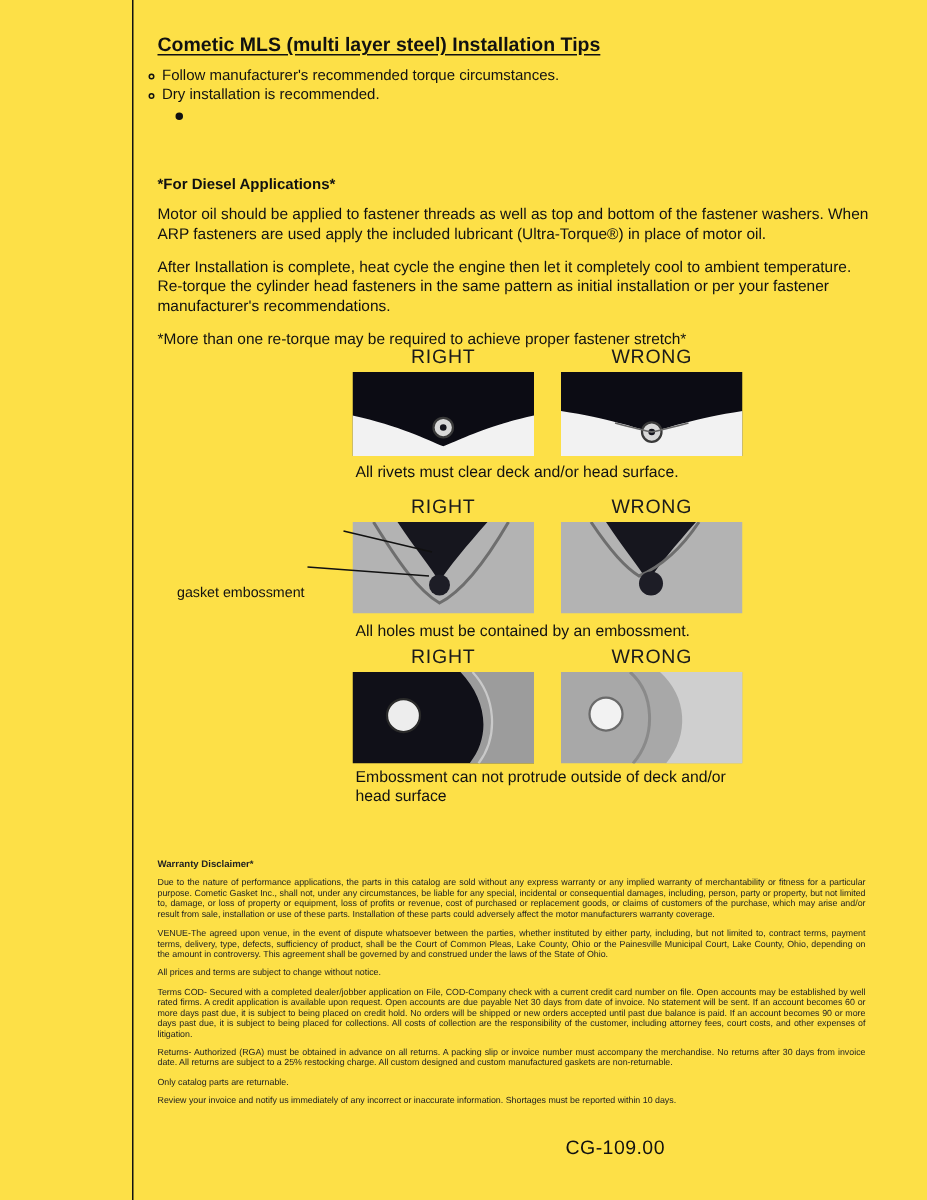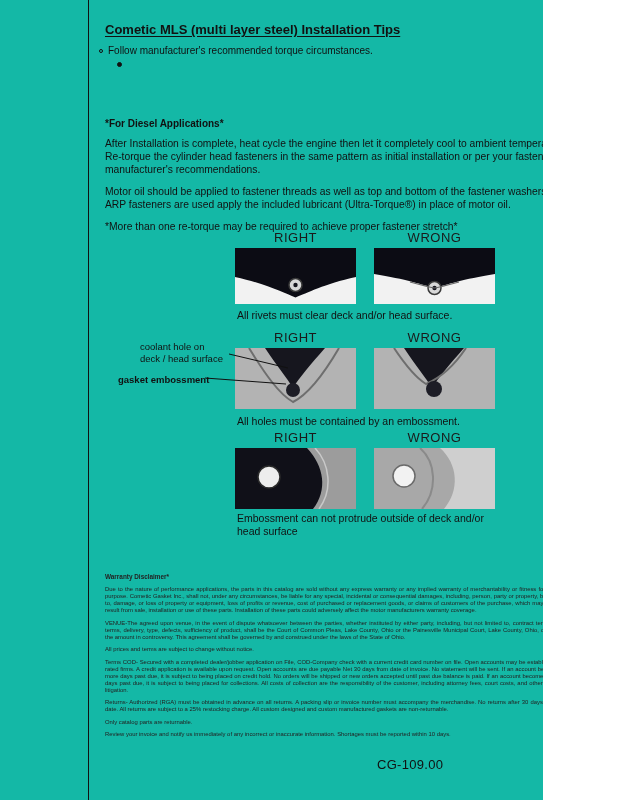--- a/index.html
+++ b/index.html
@@ -1,17 +1,17 @@
 <!DOCTYPE html>
 <html><head>
 <meta charset="utf-8">
 <style>
   * { margin:0; padding:0; box-sizing:border-box; }
   body { background:#ffffff; font-family:"Liberation Sans", sans-serif; color:#111; }
-  .page { position:relative; width:543px; height:800px; background:#14b8a6; overflow:hidden;padding-left:48px; }
+  .page { position:relative; width:618px; height:800px; background:#fde047; overflow:hidden;padding-left:48px; }
   .vrule { position:absolute; left:88px; top:0; width:1px; height:800px; background:#111; }
 
   .title { position:absolute; left:105px; top:22px; font-size:13px; font-weight:bold;
            text-decoration:underline; text-underline-offset:2px; }
 
   .tips { position:absolute; left:99px; top:45px; width:488px; font-size:10px; line-height:12.5px; }
   .brow { display:flex; align-items:flex-start; margin-bottom:0.5px; }
   .brow.sub { margin-left:18px; }
   .bm { flex:0 0 auto; width:4px; height:4px; border:1px solid #111; border-radius:50%; margin:4px 5px 0 0; }
   .bm.filled { width:5px; height:5px; background:#111; border-color:#111; margin-top:3.5px; }
@@ -38,29 +38,33 @@
 <div class="page">
   <div class="vrule"></div>
 
   <h1 class="title">Cometic MLS (multi layer steel) Installation Tips</h1>
 
   <div class="tips">
     <div class="brow">
       <span class="bm"></span>
       <span>Follow manufacturer's recommended torque circumstances.</span>
     </div>
+    <div class="brow">
+      <span class="bm"></span>
+      <span>Dry installation is recommended.</span>
+    </div>
     <div class="brow sub">
       <span class="bm filled"></span>
     </div>
   </div>
 
   <div class="diesel">
     <h2>*For Diesel Applications*</h2>
+    <p>Motor oil should be applied to fastener threads as well as top and bottom of the fastener washers. When ARP fasteners are used apply the included lubricant (Ultra-Torque®) in place of motor oil.</p>
     <p>After Installation is complete, heat cycle the engine then let it completely cool to ambient temperature. Re-torque the cylinder head fasteners in the same pattern as initial installation or per your fastener manufacturer's recommendations.</p>
-    <p>Motor oil should be applied to fastener threads as well as top and bottom of the fastener washers. When ARP fasteners are used apply the included lubricant (Ultra-Torque®) in place of motor oil.</p>
     <p>*More than one re-torque may be required to achieve proper fastener stretch*</p>
   </div>
 
   <div class="dlabel" style="left:235px; top:230px;">RIGHT</div>
   <div class="dlabel" style="left:374px; top:230px;">WRONG</div>
 
   <svg class="dimg" style="left:235px; top:248px;" width="121" height="56" viewBox="0 0 121 56">
     <rect width="121" height="56" fill="#0c0c14"></rect>
     <path d="M0,56 L0,29 C32,36 49,45 60.5,49.5 C72,45 89,36 121,29 L121,56 Z" fill="#f2f2f2"></path>
     <circle cx="60.5" cy="37" r="6.5" fill="#d8d8d8" stroke="#3a3a3a" stroke-width="1.5"></circle>
@@ -73,25 +77,21 @@
     <circle cx="60.5" cy="40" r="6.5" fill="#d8d8d8" stroke="#3a3a3a" stroke-width="1.5"></circle>
     <circle cx="60.5" cy="40" r="2.2" fill="#15151d"></circle>
     <path d="M36,34 C49,37.5 55,39 60.5,40 C66,39 72,37.5 85,34" stroke="#666" stroke-width="1.2" fill="none"></path>
   </svg>
 
   <div class="caption" style="left:237px; top:309px;">All rivets must clear deck and/or head surface.</div>
 
   <div class="dlabel" style="left:235px; top:330px;">RIGHT</div>
   <div class="dlabel" style="left:374px; top:330px;">WRONG</div>
 
-  <div class="callout" style="left:140px; top:341px; width:92px;">
-    <div>coolant hole on</div>
-    <div>deck / head surface</div>
-  </div>
-  <div class="callout" style="left:118px; top:374px; width:100px;font-weight:bold;">gasket embossment</div>
+  <div class="callout" style="left:118px; top:390px; width:100px;">gasket embossment</div>
 
   <svg class="dimg" style="left:235px; top:348px;" width="121" height="61" viewBox="0 0 121 61">
     <rect width="121" height="61" fill="#b3b3b3"></rect>
     <path d="M30,0 C42,18 52,30 58,40 C64,30 76,16 90,0 Z" fill="#16161e"></path>
     <path d="M14,0 C30,26 44,46 58,54 C74,46 90,24 104,0" fill="none" stroke="#6e6e6e" stroke-width="2"></path>
     <circle cx="58" cy="42" r="7" fill="#1d1d26"></circle>
   </svg>
 
   <svg class="dimg" style="left:374px; top:348px;" width="121" height="61" viewBox="0 0 121 61">
     <rect width="121" height="61" fill="#b3b3b3"></rect>

